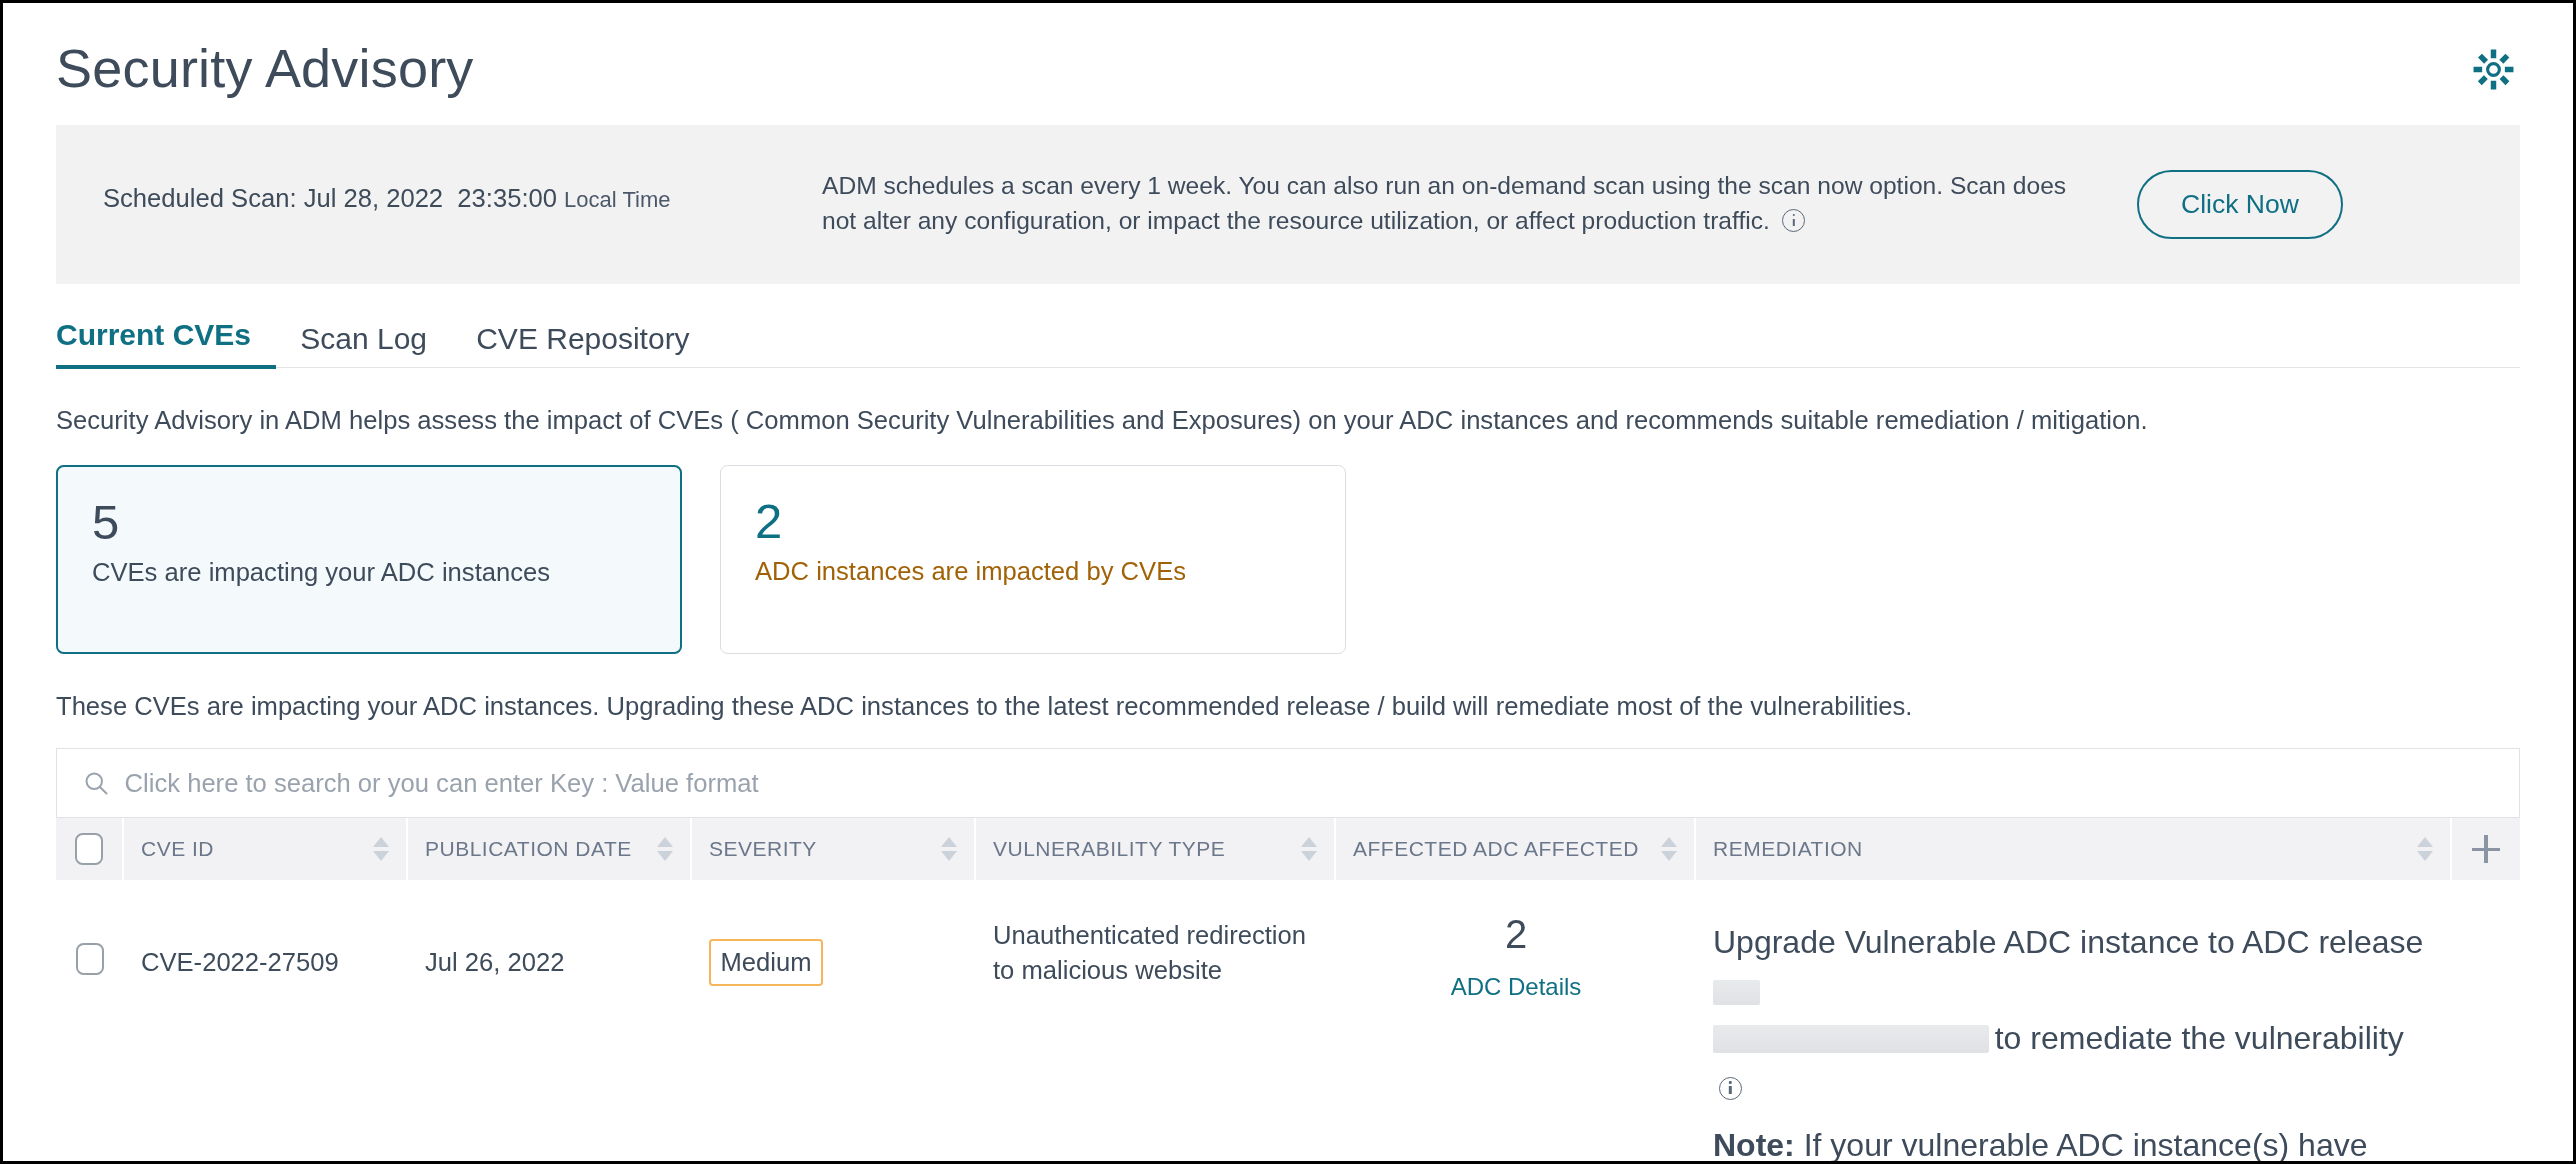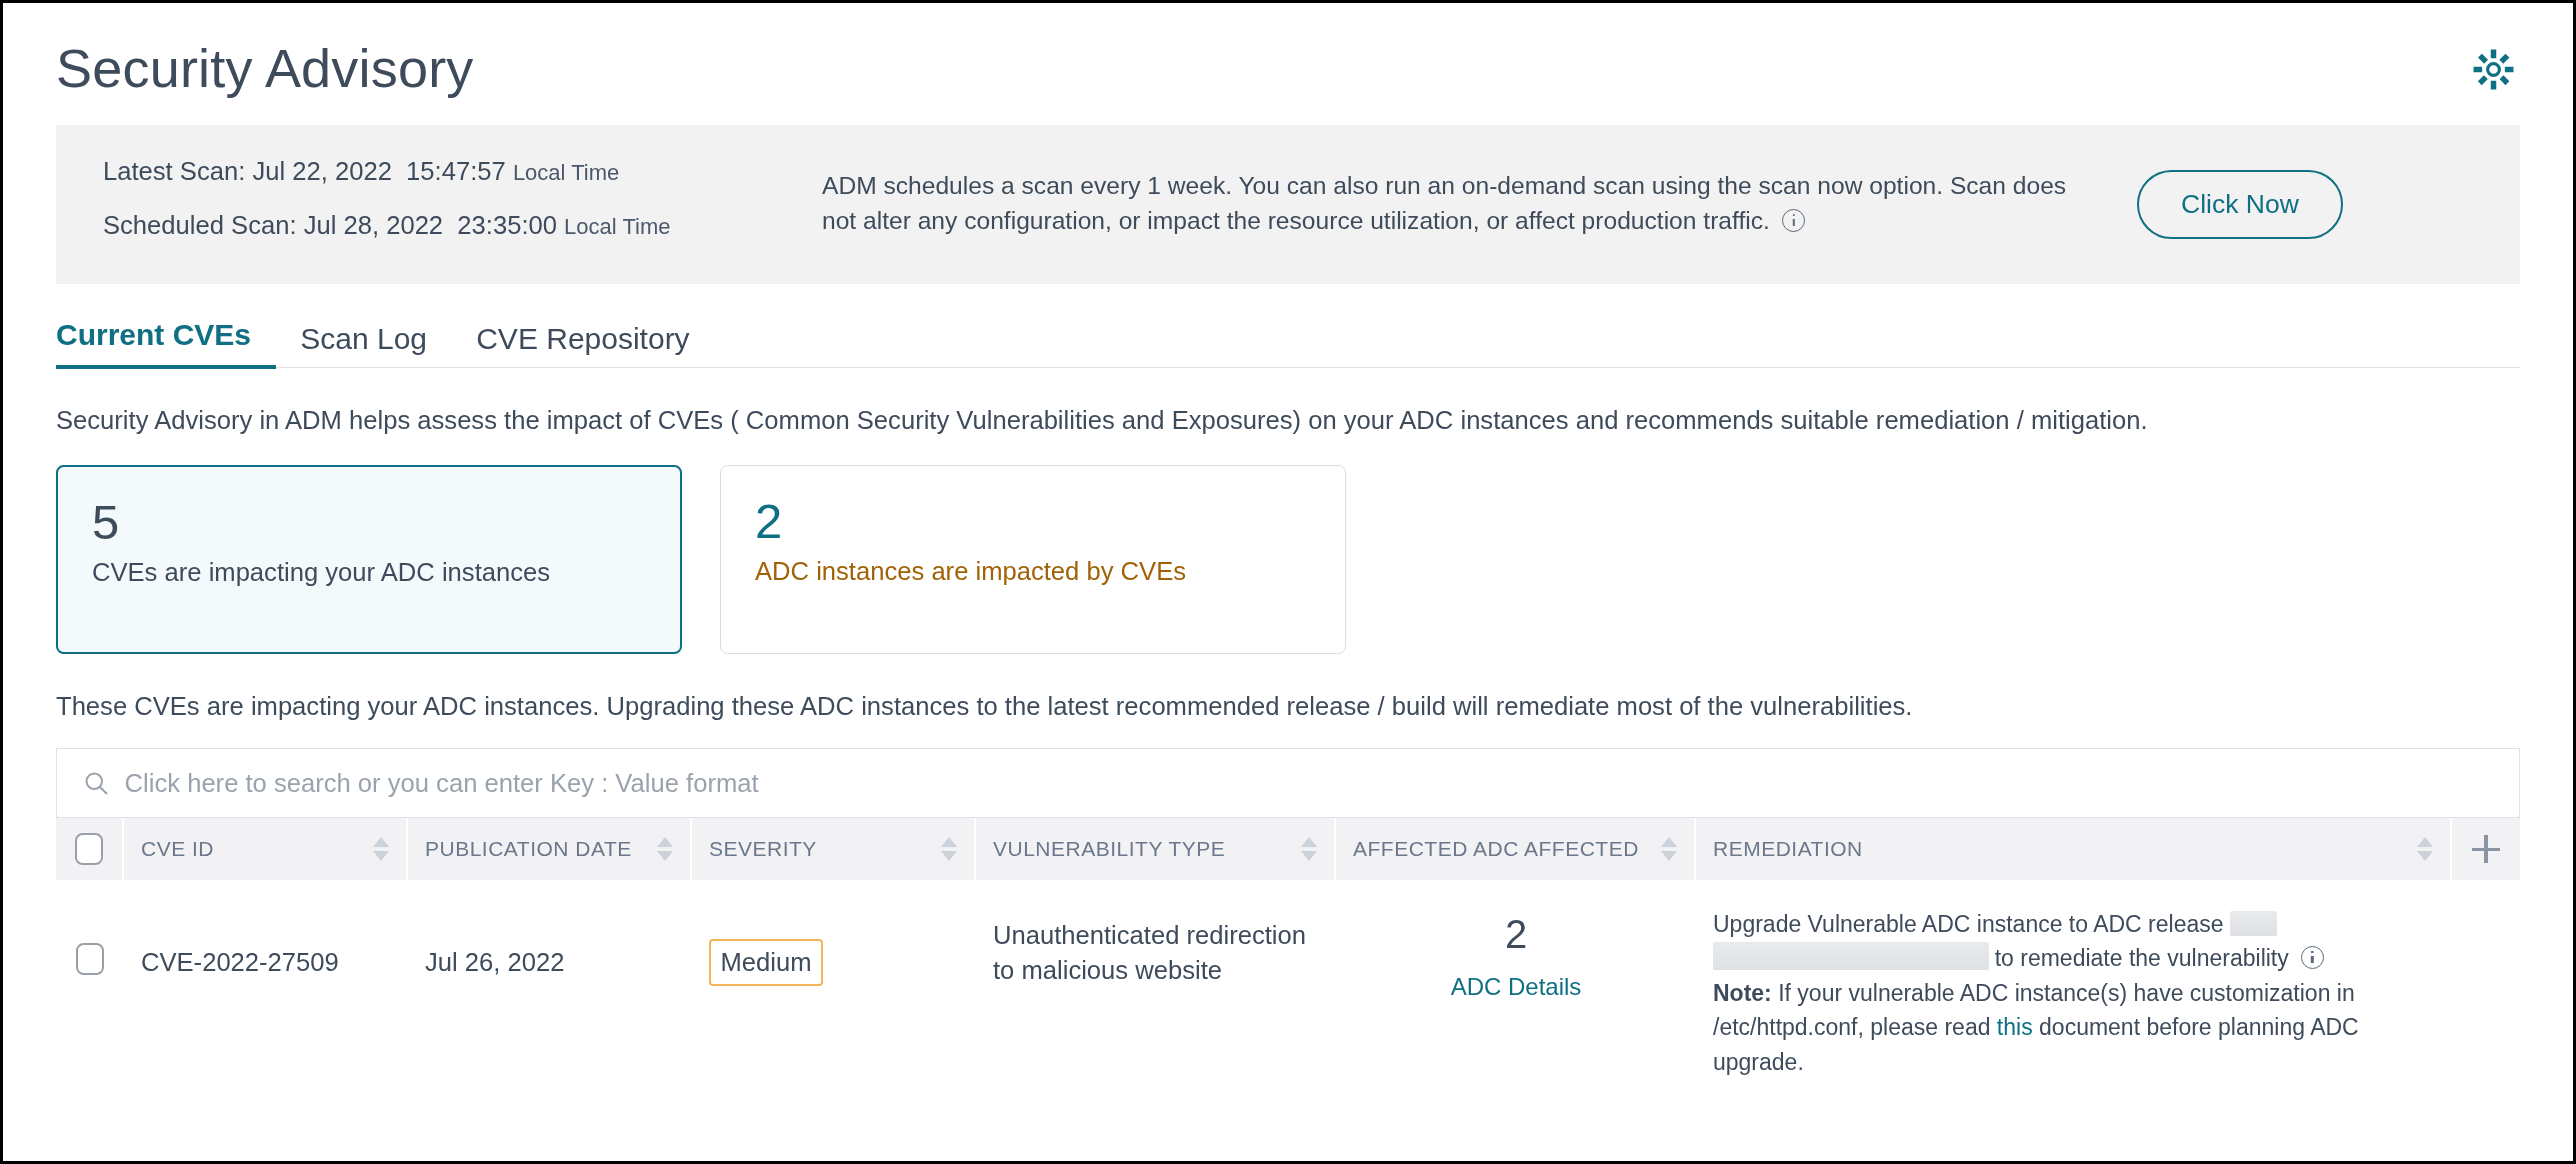--- a/index.html
+++ b/index.html
@@ -321,21 +321,21 @@
     line-height: 1.1;
   }
   .affected-link {
     font-size: 24px;
     color: #0f6f83;
     margin-top: 13.2px;
     cursor: pointer;
     display: inline-block;
   }
 
-  .rem-line { font-size: 23px; color: #3e4b5b; line-height: 1.5; }
+  .rem-line { font-size: 32px; color: #3e4b5b; line-height: 1.5; margin-top: 11px; }
   .rem-note-label { font-weight: 700; }
   .redact {
     display: inline-block;
     background: linear-gradient(180deg,#e9eaec,#dfe1e4);
     border-radius: 1.9px;
     vertical-align: -3.8px;
   }
   .redact.r1 { width: 47px; height: 24.6px; }
   .redact.r2 { width: 276px; height: 28px; margin-right: 5.7px;}
   .link-inline { color: #0f6f83; cursor: pointer; }
@@ -358,26 +358,20 @@
     <div class="gear-btn">
       <svg width="47" height="47" viewBox="0 0 24 24" aria-hidden="true">
         <path fill="#0f6f83" d="M12 8.2a3.8 3.8 0 1 0 0 7.6 3.8 3.8 0 0 0 0-7.6zm0 6a2.2 2.2 0 1 1 0-4.4 2.2 2.2 0 0 1 0 4.4z"></path>
         <path fill="#0f6f83" d="M10.6 1.8h2.8v4.4h-2.8zM10.6 17.8h2.8v4.4h-2.8zM17.8 10.6h4.4v2.8h-4.4zM1.8 10.6h4.4v2.8H1.8zM4.1 5.9l2-2 3.1 3.1-2 2zM15.1 16.9l2-2 3 3.1-2 2zM18.1 3.9l2 2-3.1 3.1-2-2zM7.1 14.9l2 2L6 20l-2-2z"></path>
       </svg>
     </div>
   </div>
 
   <div class="scan-banner">
     <div class="scan-times">
-      <div class="scan-line">
-        <span class="label">Latest Scan:</span>
-        <span class="val">Jul 22, 2022</span>&nbsp;
-        <span class="val">15:47:57</span>
-        <span class="tz">Local Time</span>
-      </div>
       <div class="scan-line">
         <span class="label">Scheduled Scan:</span>
         <span class="val">Jul 28, 2022</span>&nbsp;
         <span class="val">23:35:00</span>
         <span class="tz">Local Time</span>
       </div>
     </div>
 
     <div class="scan-desc">
       <span>ADM schedules a scan every 1 week. You can also run an on-demand scan using the scan now option. Scan does not alter any configuration, or impact the resource utilization, or affect production traffic.</span>

